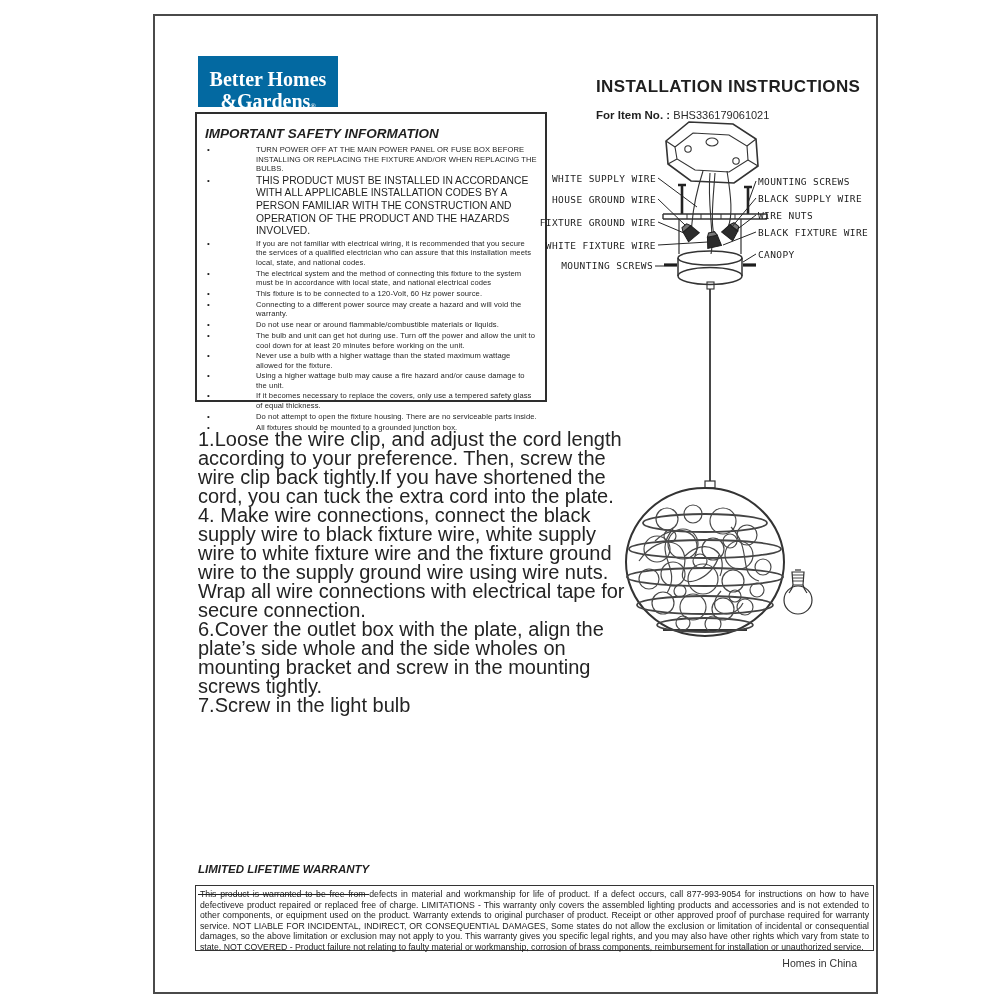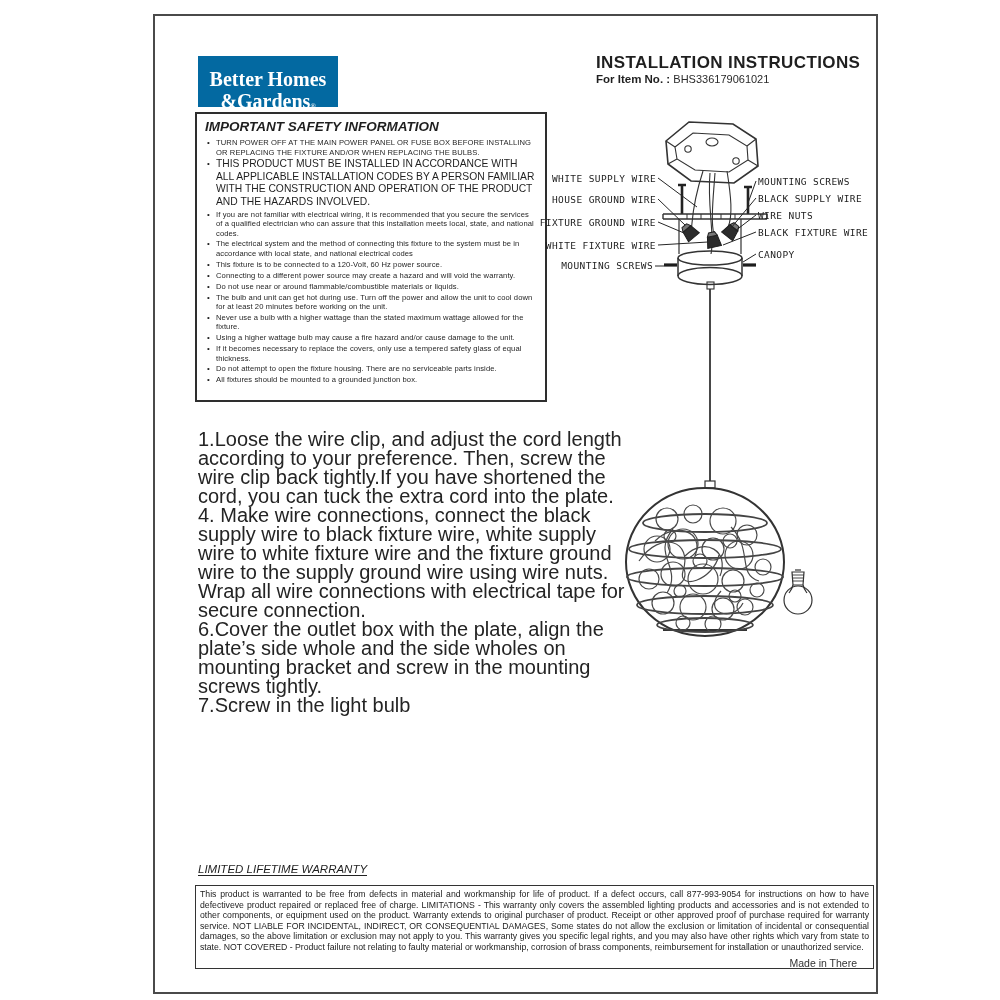--- a/index.html
+++ b/index.html
@@ -9,46 +9,46 @@
     background:#fff;border:2px solid #4a4a4a;}
   
   .logo{position:absolute;left:43px;top:40px;width:140px;height:51px;background:#0369a1;
     color:#fff;text-align:center;font-family:"Liberation Serif",serif;font-weight:bold;
     padding-top:12px;box-sizing:border-box;line-height:22px;}
   .logo .l1{font-size:20px;letter-spacing:0px;}
   .logo .l2{font-size:20px;}
   .logo .reg{font-size:7px;vertical-align:baseline;}
   
   .hdr{position:absolute;left:441px;top:37px;width:280px;}
-  .hdr .title{font-size:17px;font-weight:bold;letter-spacing:0.4px;white-space:nowrap;}
-  .hdr .itemline{margin-top:0;font-size:11.5px;}
+  .hdr .title{font-size:17px;font-weight:bold;letter-spacing:0.4px;white-space:nowrap;margin-top:24px;}
+  .hdr .itemline{margin-top:12px;font-size:11.5px;}
   .hdr .itemlabel{font-weight:bold;}
   .hdr .itemnum{font-weight:normal;font-size:11px;color:#2a2a2a;}
   
   .safety{position:absolute;left:40px;top:96px;width:352px;height:290px;
-    border:2px solid #2e2e2e;box-sizing:border-box;padding:5px 8px 4px 8px;}
+    border:2px solid #2e2e2e;box-sizing:border-box;padding:12px 8px 4px 8px;}
   .safety .stitle{font-style:italic;font-weight:bold;font-size:13.5px;letter-spacing:0px;}
   .safety ul{list-style:none;margin:4px 0 0 0;padding:0;}
   .safety li{display:flex;margin:0 0 1px 0;}
   .safety .dot{width:9px;flex:0 0 9px;font-size:8px;line-height:10px;padding-left:2px;}
-  .safety .btxt{flex:1;}
+  .safety .btxt{flex:1;margin-left:40px;}
   .b-small{font-size:7.6px;line-height:9.6px;letter-spacing:0.1px;}
   .b-large{font-size:10.3px;line-height:12.6px;}
   .b-large .dot{line-height:12px;}
   
   .steps{position:absolute;left:43px;top:414px;width:428px;font-size:20px;
     line-height:19px;color:#242424;}
   
   .diagram{position:absolute;left:380px;top:95px;width:340px;height:545px;}
   .dlabel{font-family:"DejaVu Sans Mono",monospace;font-size:9.5px;letter-spacing:0.4px;
     fill:#1c1c1c;}
   
-  .wtitle{position:absolute;left:43px;top:847px;font-size:11.5px;font-weight:normal;
-    font-style:italic;border-bottom:1.5px solid #222;padding-bottom:0;}
-  .wbox{position:absolute;left:40px;top:869px;width:679px;height:84px;border:1.5px solid #333;
+  .wtitle{position:absolute;left:43px;top:847px;font-size:11.5px;font-weight:bold;
+    font-style:italic;border-bottom:1.5px solid #222;padding-bottom:19px;}
+  .wbox{position:absolute;left:40px;top:869px;width:679px;height:66px;border:1.5px solid #333;
     box-sizing:border-box;padding:3px 4px;}
   .wbody{font-size:8.7px;line-height:10.6px;text-align:justify;color:#222;}
   .madein{position:absolute;left:560px;top:941px;width:142px;text-align:right;
     font-size:10.5px;color:#333;}
   svg .ln{stroke:#262626;stroke-width:1;fill:none;}
   svg .draw{stroke:#333;fill:none;}
 </style>
 </head>
 <body>
 
@@ -277,15 +277,15 @@
         <text class="dlabel" x="223" y="125">BLACK FIXTURE WIRE</text>
         <text class="dlabel" x="223" y="147">CANOPY</text>
       </g>
     </svg>
 
     <div class="wtitle">LIMITED LIFETIME WARRANTY</div>
     <div class="wbox">
       <div class="wbody">This product is warranted to be free from defects in material and workmanship for life of product. If a defect occurs, call 877-993-9054 for instructions on how to have defectiveve product repaired or replaced free of charge. LIMITATIONS - This warranty only covers the assembled lighting products and accessories and is not extended to other components, or equipment used on the product. Warranty extends to original purchaser of  product. Receipt or other approved proof of purchase required for warranty service. NOT LIABLE FOR INCIDENTAL, INDIRECT, OR CONSEQUENTIAL DAMAGES, Some states do not allow the exclusion or limitation of incidental or consequential damages, so the above limitation or exclusion may not apply to you. This warranty gives you specific legal rights, and you may also have other rights which vary from state to state. NOT COVERED - Product failure not relating to faulty material or workmanship, corrosion of brass components, reimbursement for installation or unauthorized service.</div>
     </div>
 
-    <div class="madein">Made in There</div>
+    <div class="madein">Homes in China</div>
   </div>
 </div>
 
 </body></html>

